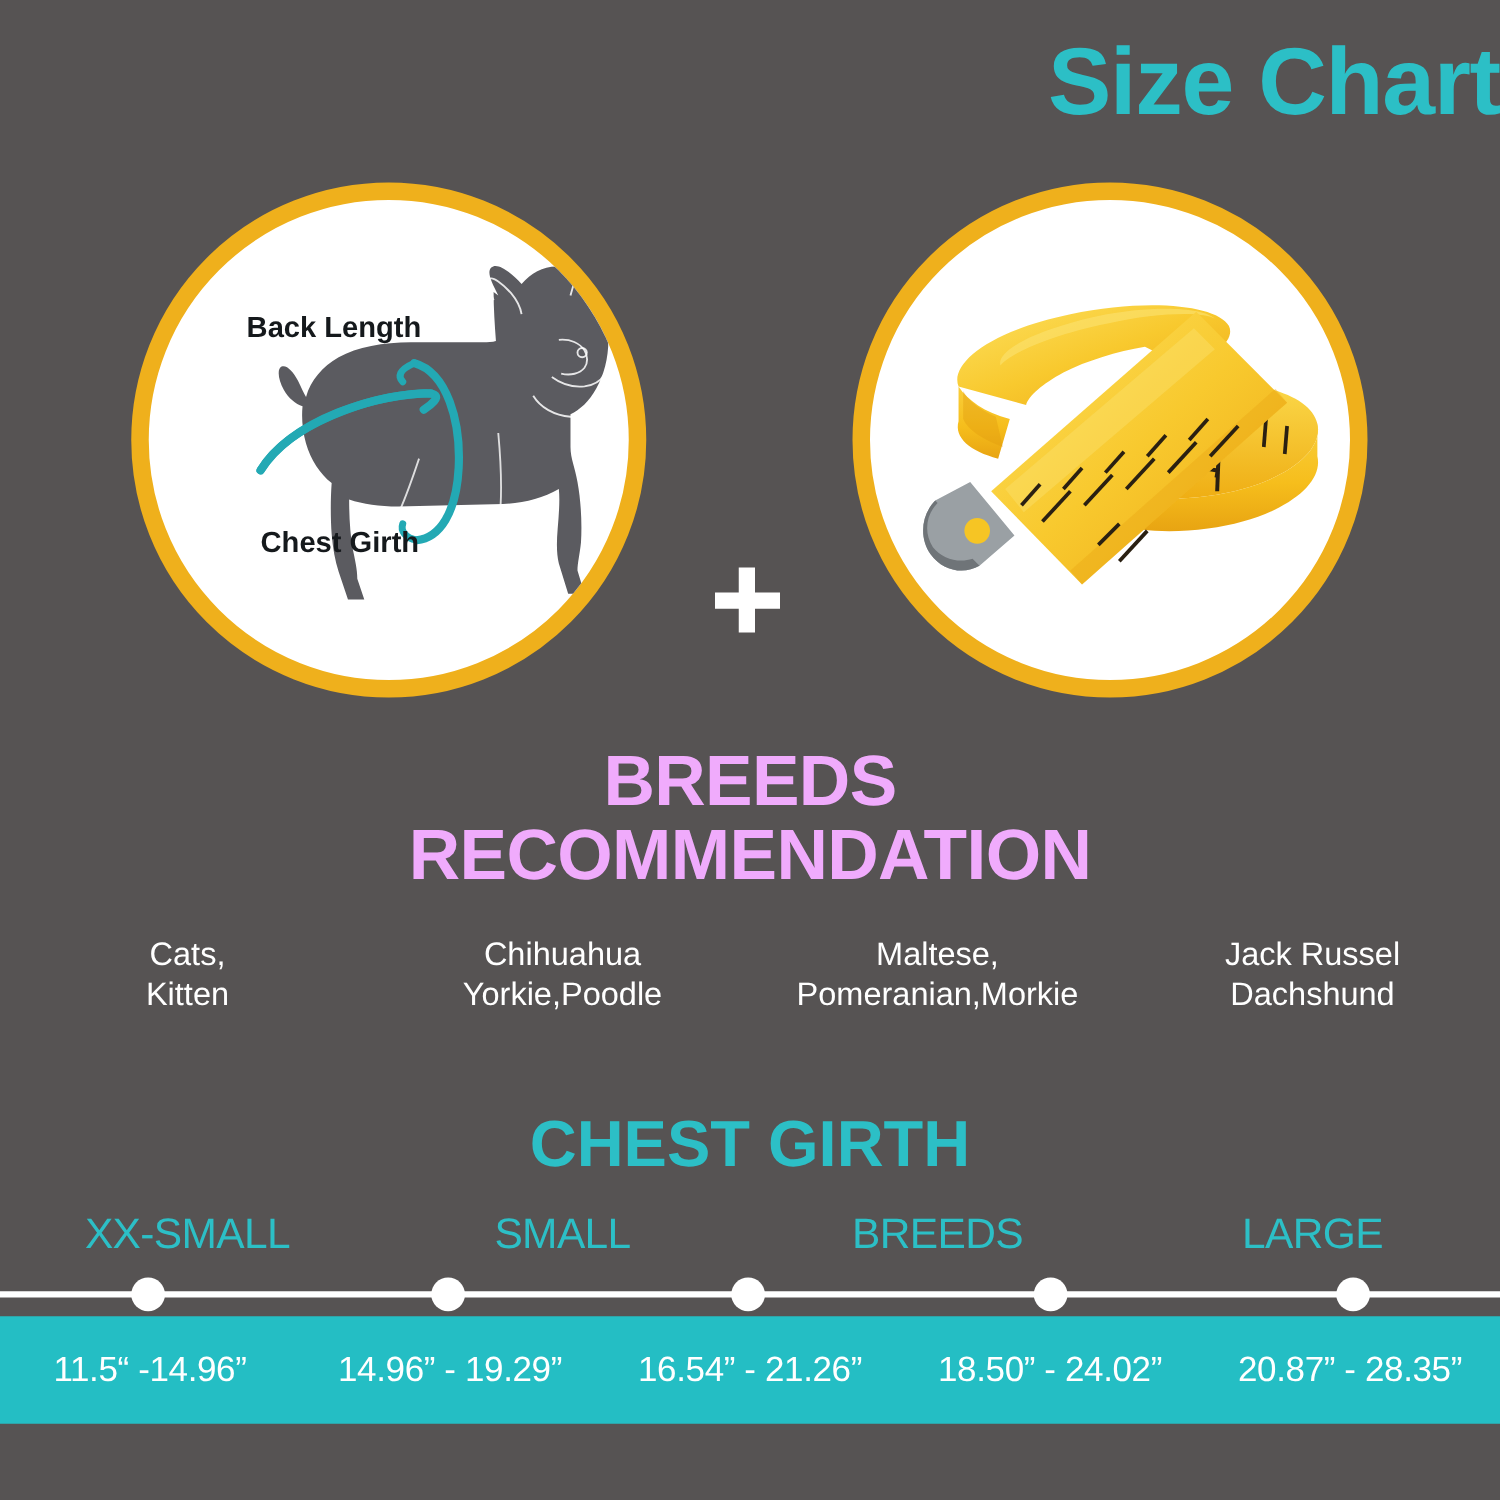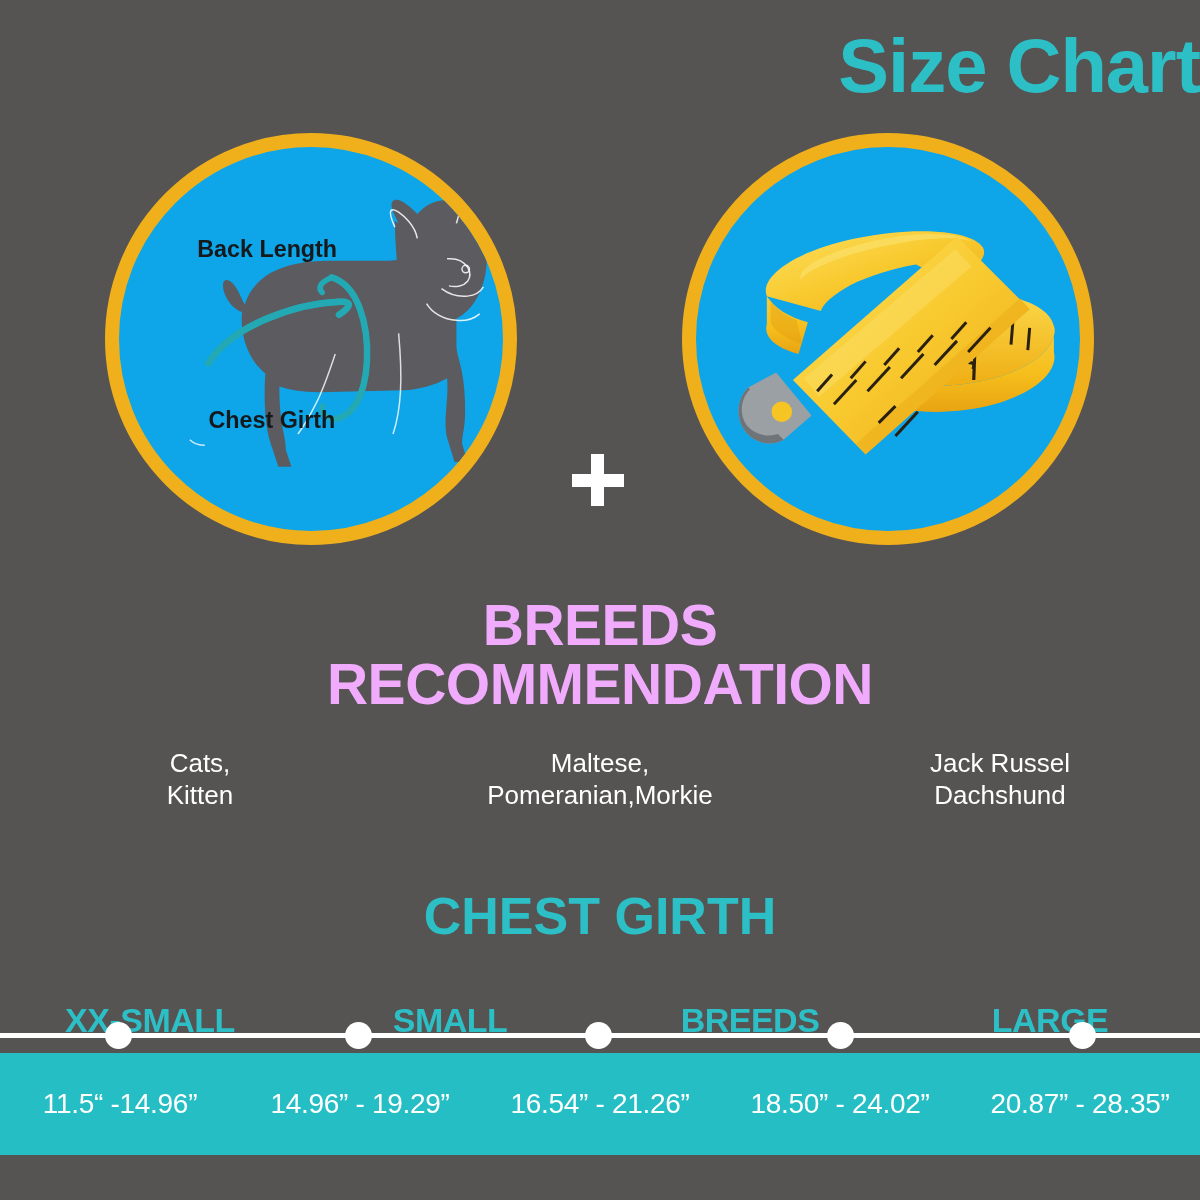--- a/index.html
+++ b/index.html
@@ -32,25 +32,25 @@
   
   #circle-row {
     position: absolute;
     top: 133px;
     left: 0;
     width: 1200px;
     height: 440px;
   }
   .media-circle {
     position: absolute;
-    top: 0;
+    top: 13px;
     width: 412px;
     height: 412px;
     border-radius: 50%;
-    background: #0ea5e9;
+    background: #ffffff;
     border: 14px solid #EFB01C;
     box-sizing: border-box;
     overflow: hidden;
   }
   #dog-circle  { left: 105px; }
   #tape-circle { left: 682px; }
 
   #plus-sign {
     position: absolute;
     left: 566px;
@@ -124,24 +124,23 @@
     position: absolute;
     top: 968px;
     left: 0;
     width: 1200px;
     display: flex;
   }
   .size-label {
     flex: 1 1 0;
     text-align: center;
     color: #2CBFC6;
-    font-weight: bold;
+    font-weight: normal;
     font-size: 34px;
     letter-spacing: -0.5px;
-    margin-top: 33px;
   }
 
   
   #axis {
     position: absolute;
     top: 1022px;
     left: 0;
     width: 1200px;
     height: 28px;
   }
@@ -162,21 +161,21 @@
     background: #ffffff;
     margin-left: -13px;
   }
 
   
   #measure-band {
     position: absolute;
     top: 1053px;
     left: 0;
     width: 1200px;
-    height: 102px;
+    height: 86px;
     background: #24BEC4;
     display: flex;
     align-items: center;
   }
   .measure-cell {
     flex: 1 1 0;
     text-align: center;
     color: #ffffff;
     font-size: 28px;
     letter-spacing: -0.3px;
@@ -335,20 +334,22 @@
 </div>
 
 <div id="breeds-heading">
   <div>BREEDS</div>
   <div>RECOMMENDATION</div>
 </div>
 
 <div id="breeds-row">
   <div class="breed-cell">Cats,
 Kitten</div>
+  <div class="breed-cell">Chihuahua
+Yorkie,Poodle</div>
   <div class="breed-cell">Maltese,
 Pomeranian,Morkie</div>
   <div class="breed-cell">Jack Russel
 Dachshund</div>
 </div>
 
 <div id="chest-heading">CHEST GIRTH</div>
 
 <div id="size-labels">
   <div class="size-label">XX-SMALL</div>

